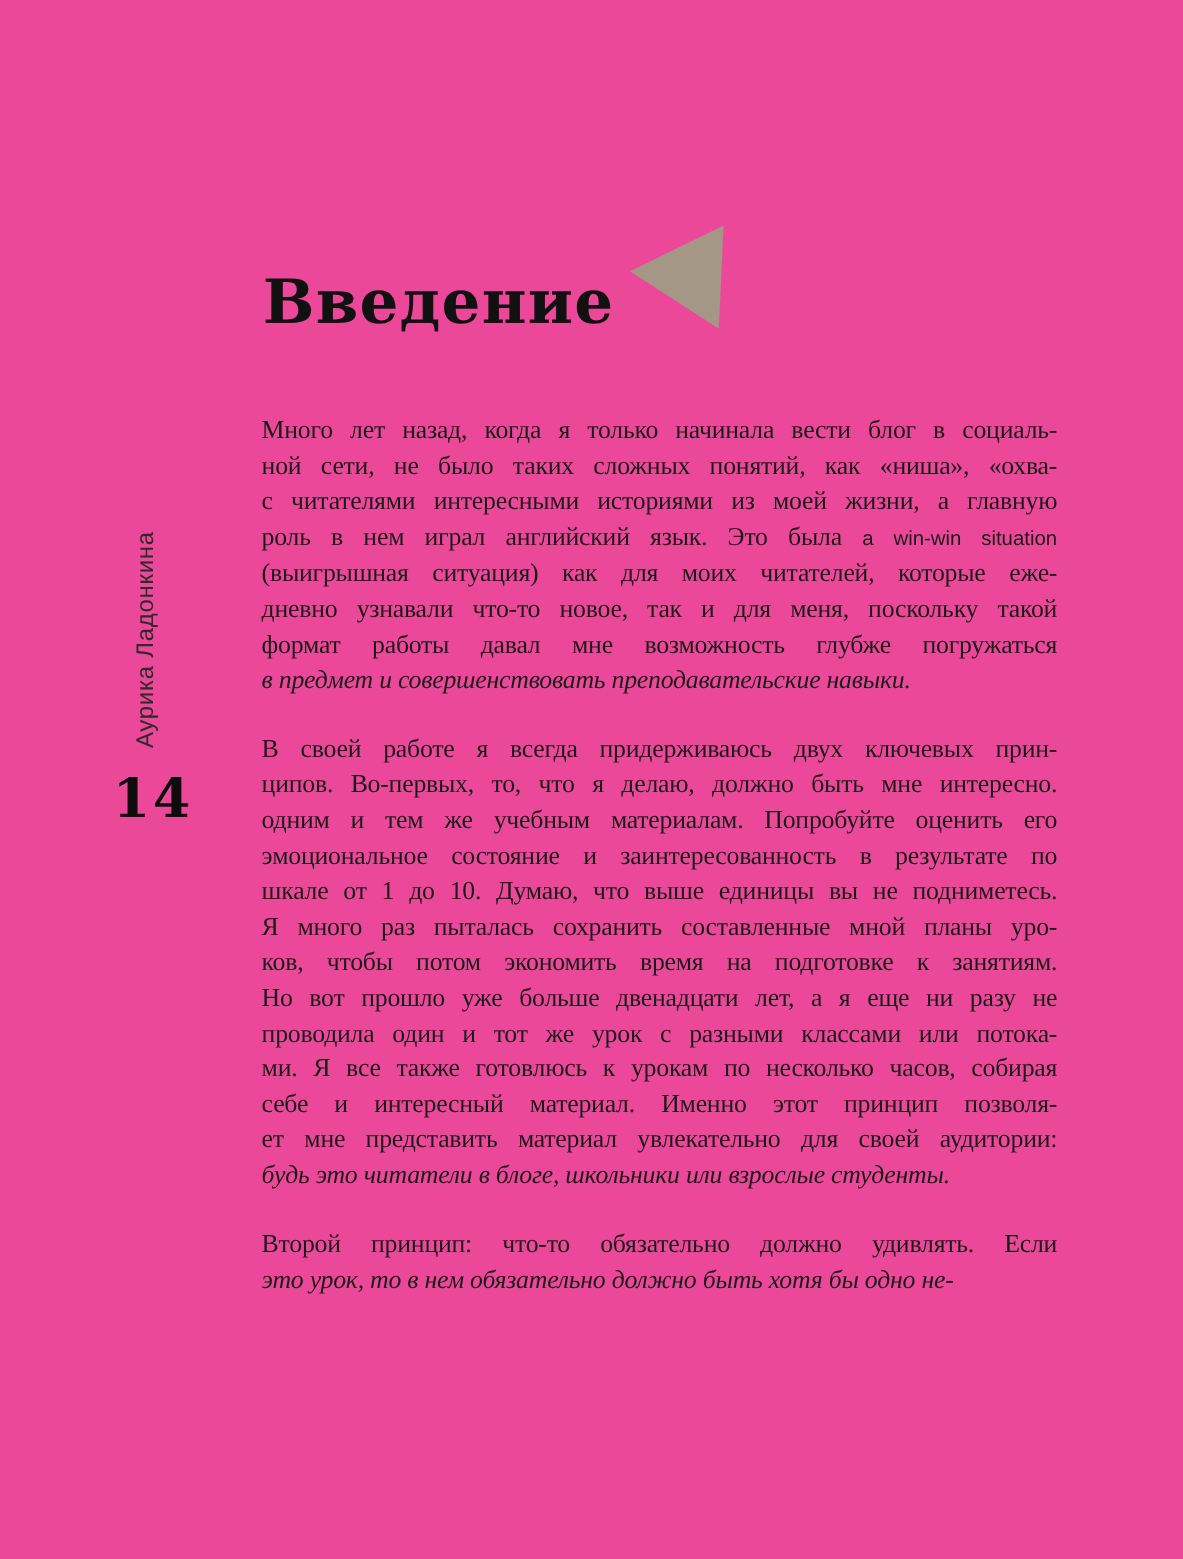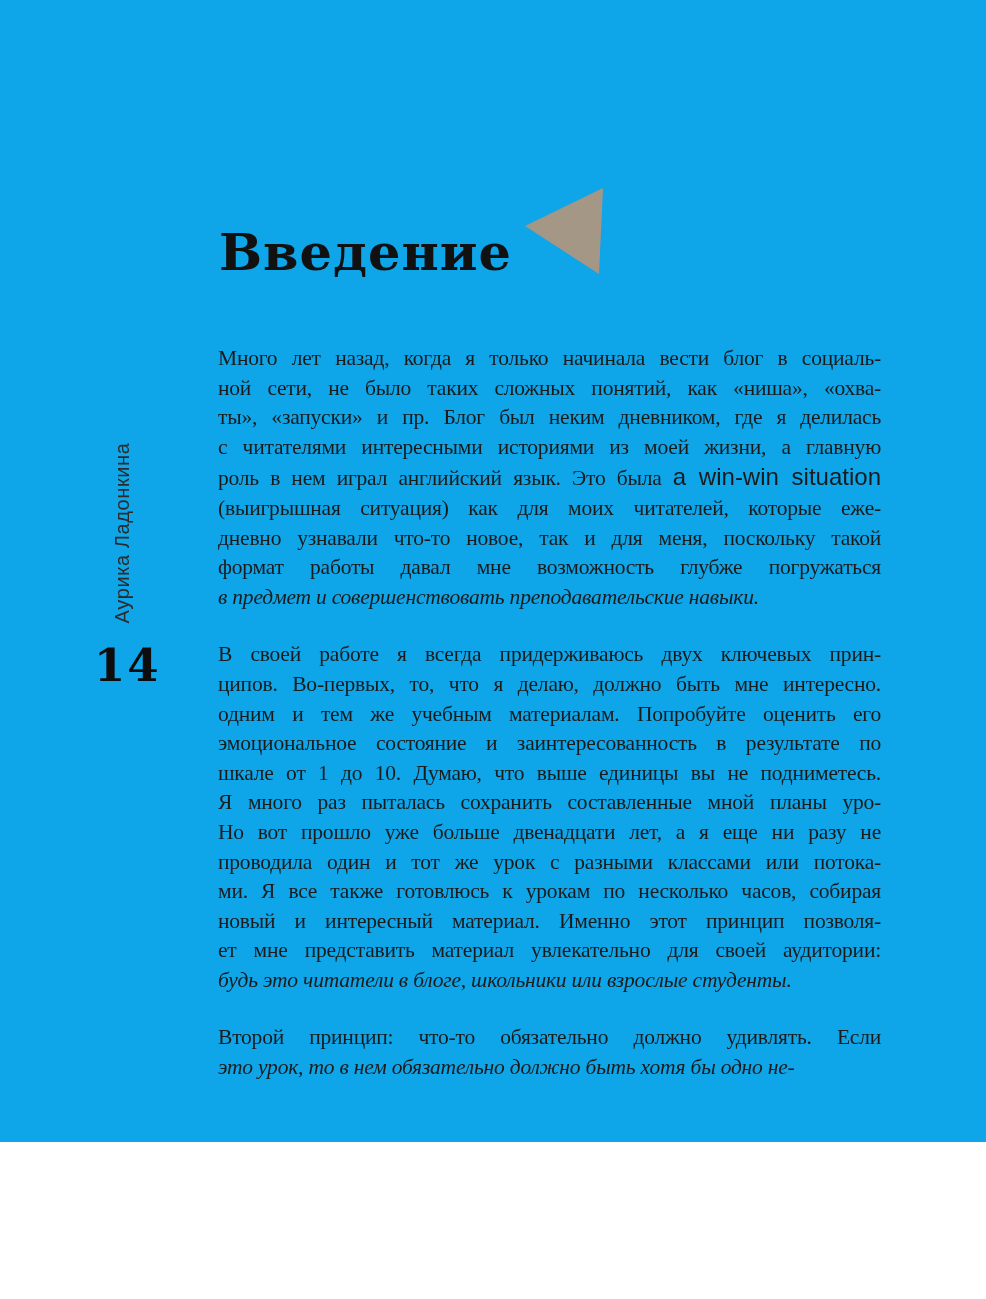--- a/index.html
+++ b/index.html
@@ -3,22 +3,22 @@
 <meta charset="utf-8">
 <style>
   html, body {
     margin: 0;
     padding: 0;
     background: #ffffff;
   }
   #page {
     position: relative;
     width: 986px;
-    height: 1142px;
-    background: #0ea5e9;
+    height: 1299px;
+    background: #ec4899;
     overflow: hidden;
     font-family: "Liberation Serif", serif;
   }
 
   
   .chapter-title {
     position: absolute;
     left: 219px;
     top: 193px;
     font-family: "DejaVu Serif", serif;
@@ -85,21 +85,21 @@
   .line {
     text-align: justify;
     text-align-last: justify;
   }
   .line.last-line {
     text-align-last: left;
     font-style: italic;
   }
   .latin {
     font-family: "Liberation Sans", sans-serif;
-    font-size: 24px;
+    font-size: 17px;
     letter-spacing: 0;
   }
 </style>
 </head>
 <body>
 
 <div id="page">
 
   <h1 class="chapter-title">Введение</h1>
 
@@ -108,39 +108,39 @@
   </svg>
 
   <div class="author-name">Аурика Ладонкина</div>
 
   <div class="page-number">14</div>
 
   <div class="body-text">
       <div class="paragraph">
         <div class="line">Много лет назад, когда я только начинала вести блог в социаль-</div>
         <div class="line">ной сети, не было таких сложных понятий, как «ниша», «охва-</div>
-        <div class="line">ты», «запуски» и пр. Блог был неким дневником, где я делилась</div>
         <div class="line">с читателями интересными историями из моей жизни, а главную</div>
         <div class="line">роль в нем играл английский язык. Это была <span class="latin">a win-win situation</span></div>
         <div class="line">(выигрышная ситуация) как для моих читателей, которые еже-</div>
         <div class="line">дневно узнавали что-то новое, так и для меня, поскольку такой</div>
         <div class="line">формат работы давал мне возможность глубже погружаться</div>
         <div class="line last-line">в предмет и совершенствовать преподавательские навыки.</div>
       </div>
       <div class="paragraph">
         <div class="line">В своей работе я всегда придерживаюсь двух ключевых прин-</div>
         <div class="line">ципов. Во-первых, то, что я делаю, должно быть мне интересно.</div>
         <div class="line">одним и тем же учебным материалам. Попробуйте оценить его</div>
         <div class="line">эмоциональное состояние и заинтересованность в результате по</div>
         <div class="line">шкале от 1 до 10. Думаю, что выше единицы вы не подниметесь.</div>
         <div class="line">Я много раз пыталась сохранить составленные мной планы уро-</div>
+        <div class="line">ков, чтобы потом экономить время на подготовке к занятиям.</div>
         <div class="line">Но вот прошло уже больше двенадцати лет, а я еще ни разу не</div>
         <div class="line">проводила один и тот же урок с разными классами или потока-</div>
         <div class="line">ми. Я все также готовлюсь к урокам по несколько часов, собирая</div>
-        <div class="line">новый и интересный материал. Именно этот принцип позволя-</div>
+        <div class="line">себе и интересный материал. Именно этот принцип позволя-</div>
         <div class="line">ет мне представить материал увлекательно для своей аудитории:</div>
         <div class="line last-line">будь это читатели в блоге, школьники или взрослые студенты.</div>
       </div>
       <div class="paragraph">
         <div class="line">Второй принцип: что-то обязательно должно удивлять. Если</div>
         <div class="line last-line">это урок, то в нем обязательно должно быть хотя бы одно не-</div>
       </div>
     </div>
 
 </div>

